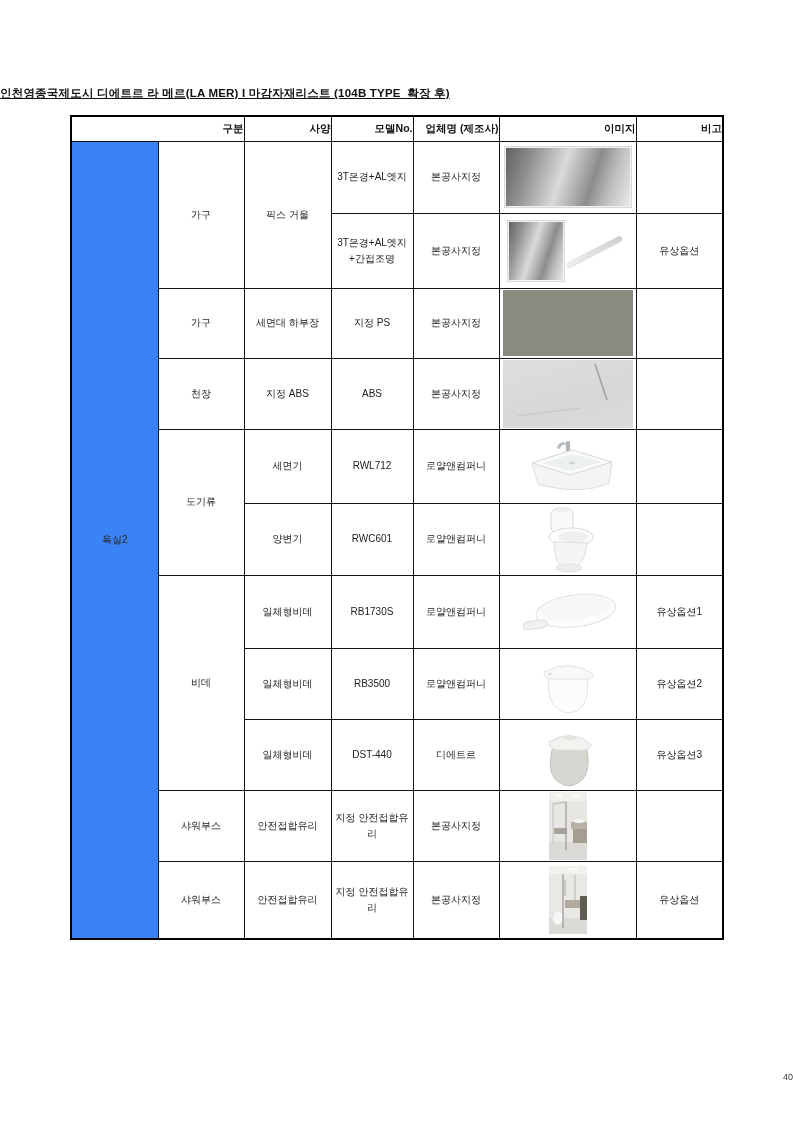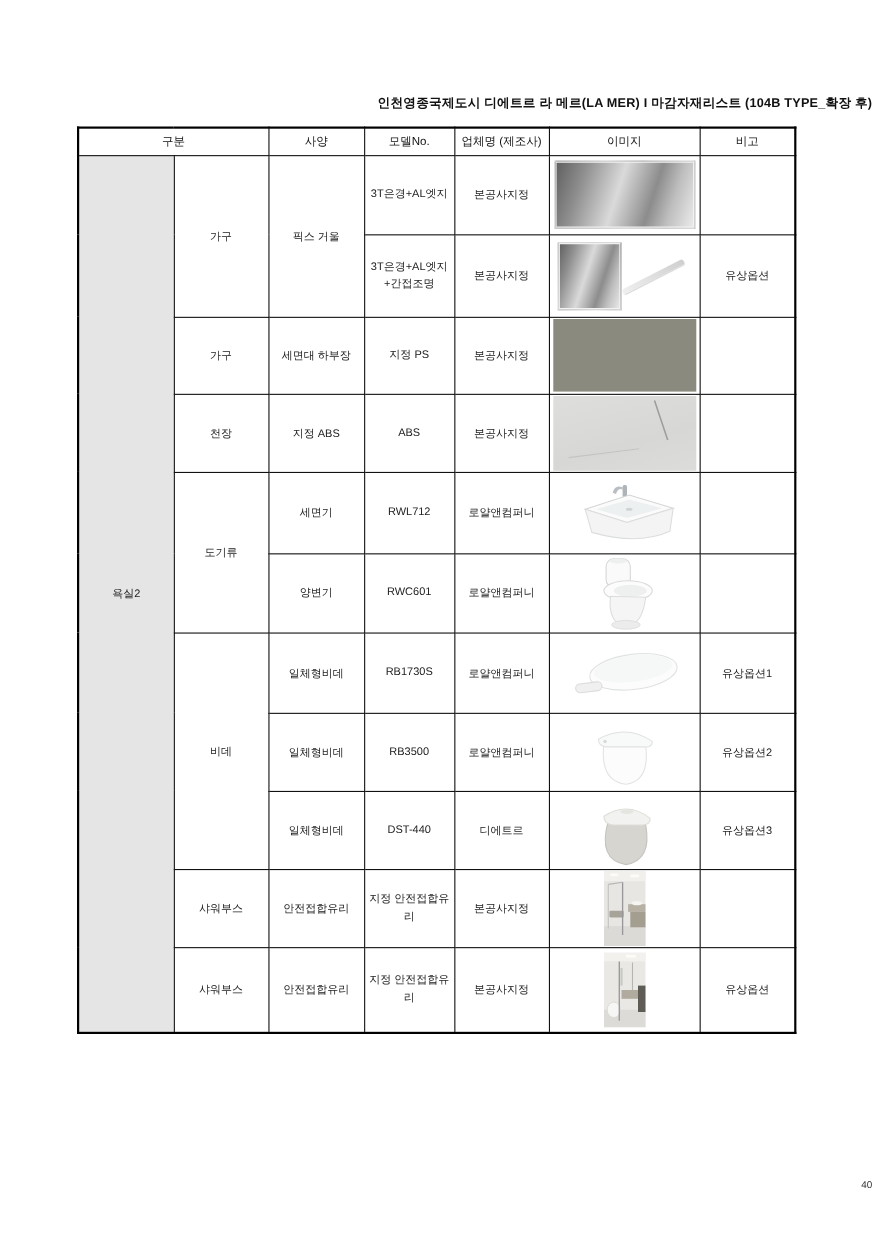--- a/index.html
+++ b/index.html
@@ -4,34 +4,34 @@
 <style>
   * { margin:0; padding:0; box-sizing:border-box; }
   html,body { background:#ffffff; }
   body {
     width:793px; height:1122px; position:relative;
     font-family:"Liberation Sans","DejaVu Sans",sans-serif;
     color:#1a1a1a;
   }
   .page-title {
     position:absolute; top:86px; left:0; width:100%;
-    text-align:right; font-weight:bold; font-size:11.5px;
-    letter-spacing:0.2px; color:#111;
+    text-align:left; font-weight:bold; font-size:11.5px;
+    letter-spacing:0.2px; color:#111;text-decoration:underline;
   }
   .table-wrap { position:absolute; left:70px; top:115px; }
   table.material-table {
     border-collapse:collapse; table-layout:fixed; width:652px;
     border:2px solid #000;
   }
   table.material-table td, table.material-table th {
     border:1px solid #111; text-align:center; vertical-align:middle;
     font-size:10px; font-weight:normal; color:#222; padding:0; overflow:hidden;
   }
-  table.material-table th { font-size:10.5px; font-weight:normal; color:#111; }
-  td.room-cell { background:#e5e5e5; font-size:10px; color:#222; }
+  table.material-table th { font-size:10.5px; font-weight:bold; color:#111;text-align:right; }
+  td.room-cell { background:#3b82f6; font-size:10px; color:#222; }
   td.model-cell { white-space:pre-line; line-height:1.6; }
   .img-cell { vertical-align:middle; }
   .img-box { display:flex; align-items:center; justify-content:center; width:100%; height:100%; }
 
   
   .mirror {
     background:linear-gradient(108deg,#5e5e5e 0%,#8f8f8f 20%,#dadada 45%,#8c8c8c 68%,#bfbfbf 82%,#ececec 100%);
     border:1px solid #d9d9d9; box-shadow:inset 0 0 0 1px #f2f2f2;
   }
   .mirror-landscape { width:128px; height:62px; margin:0 auto; }

